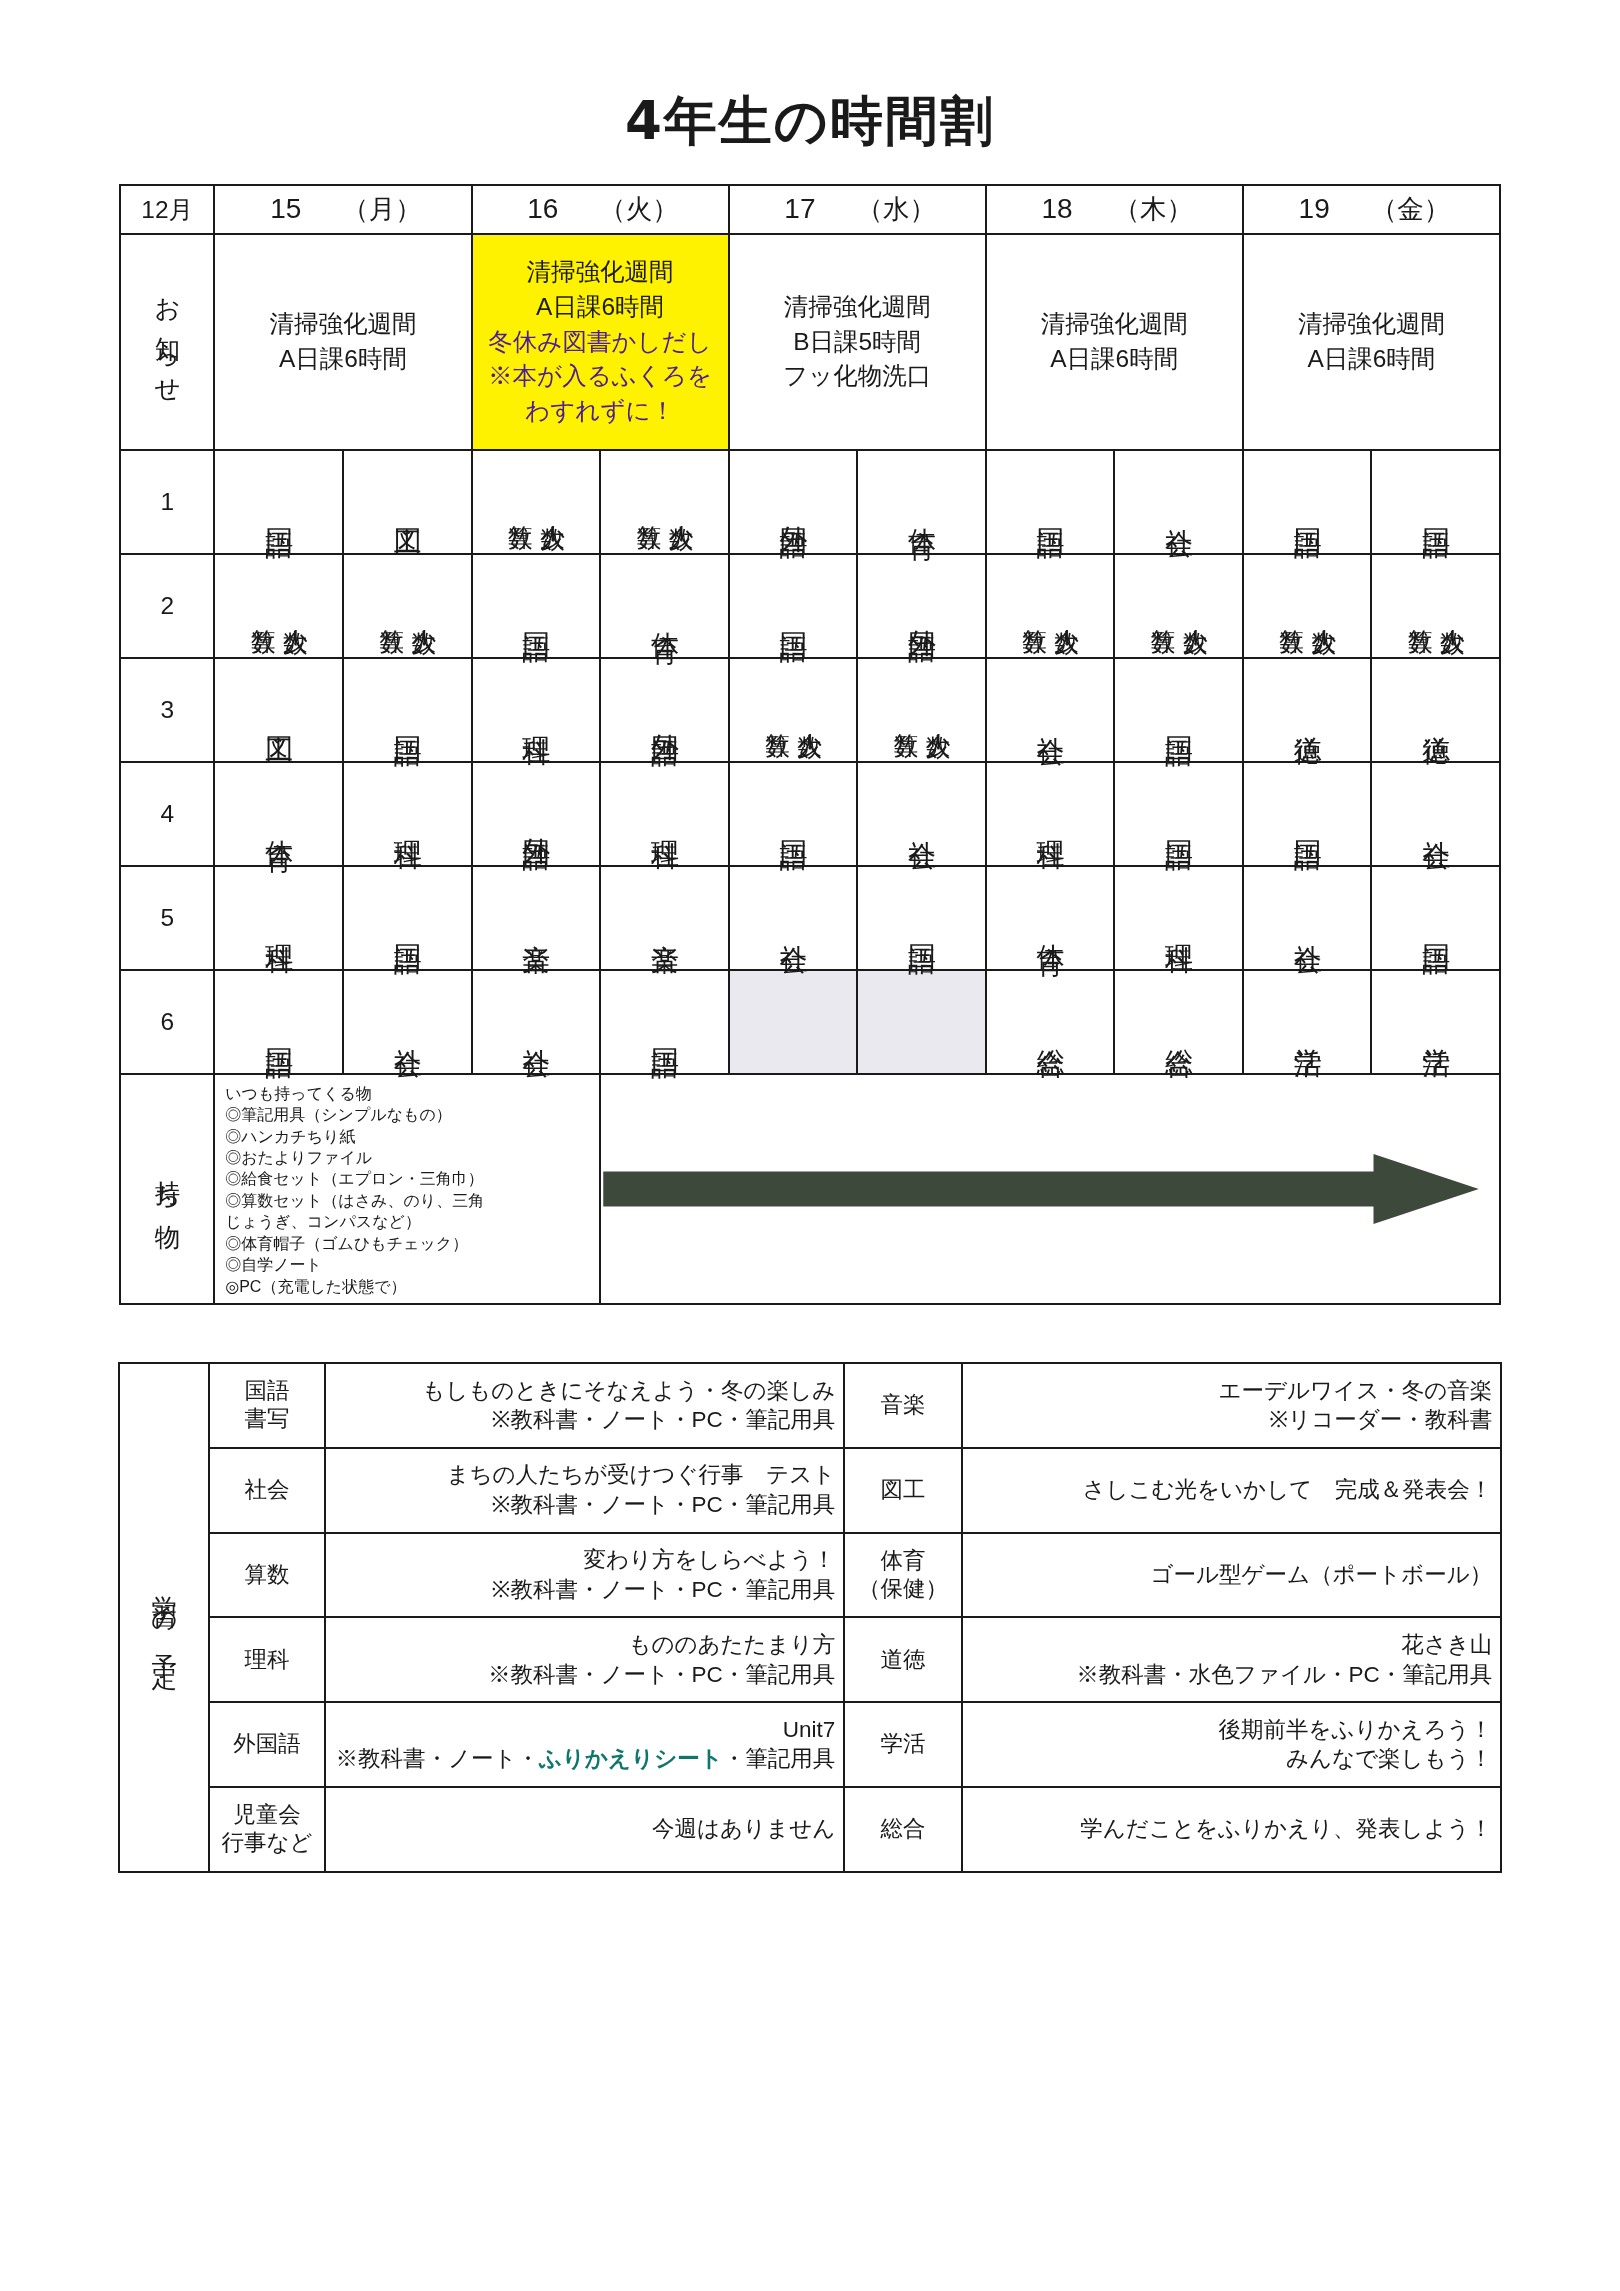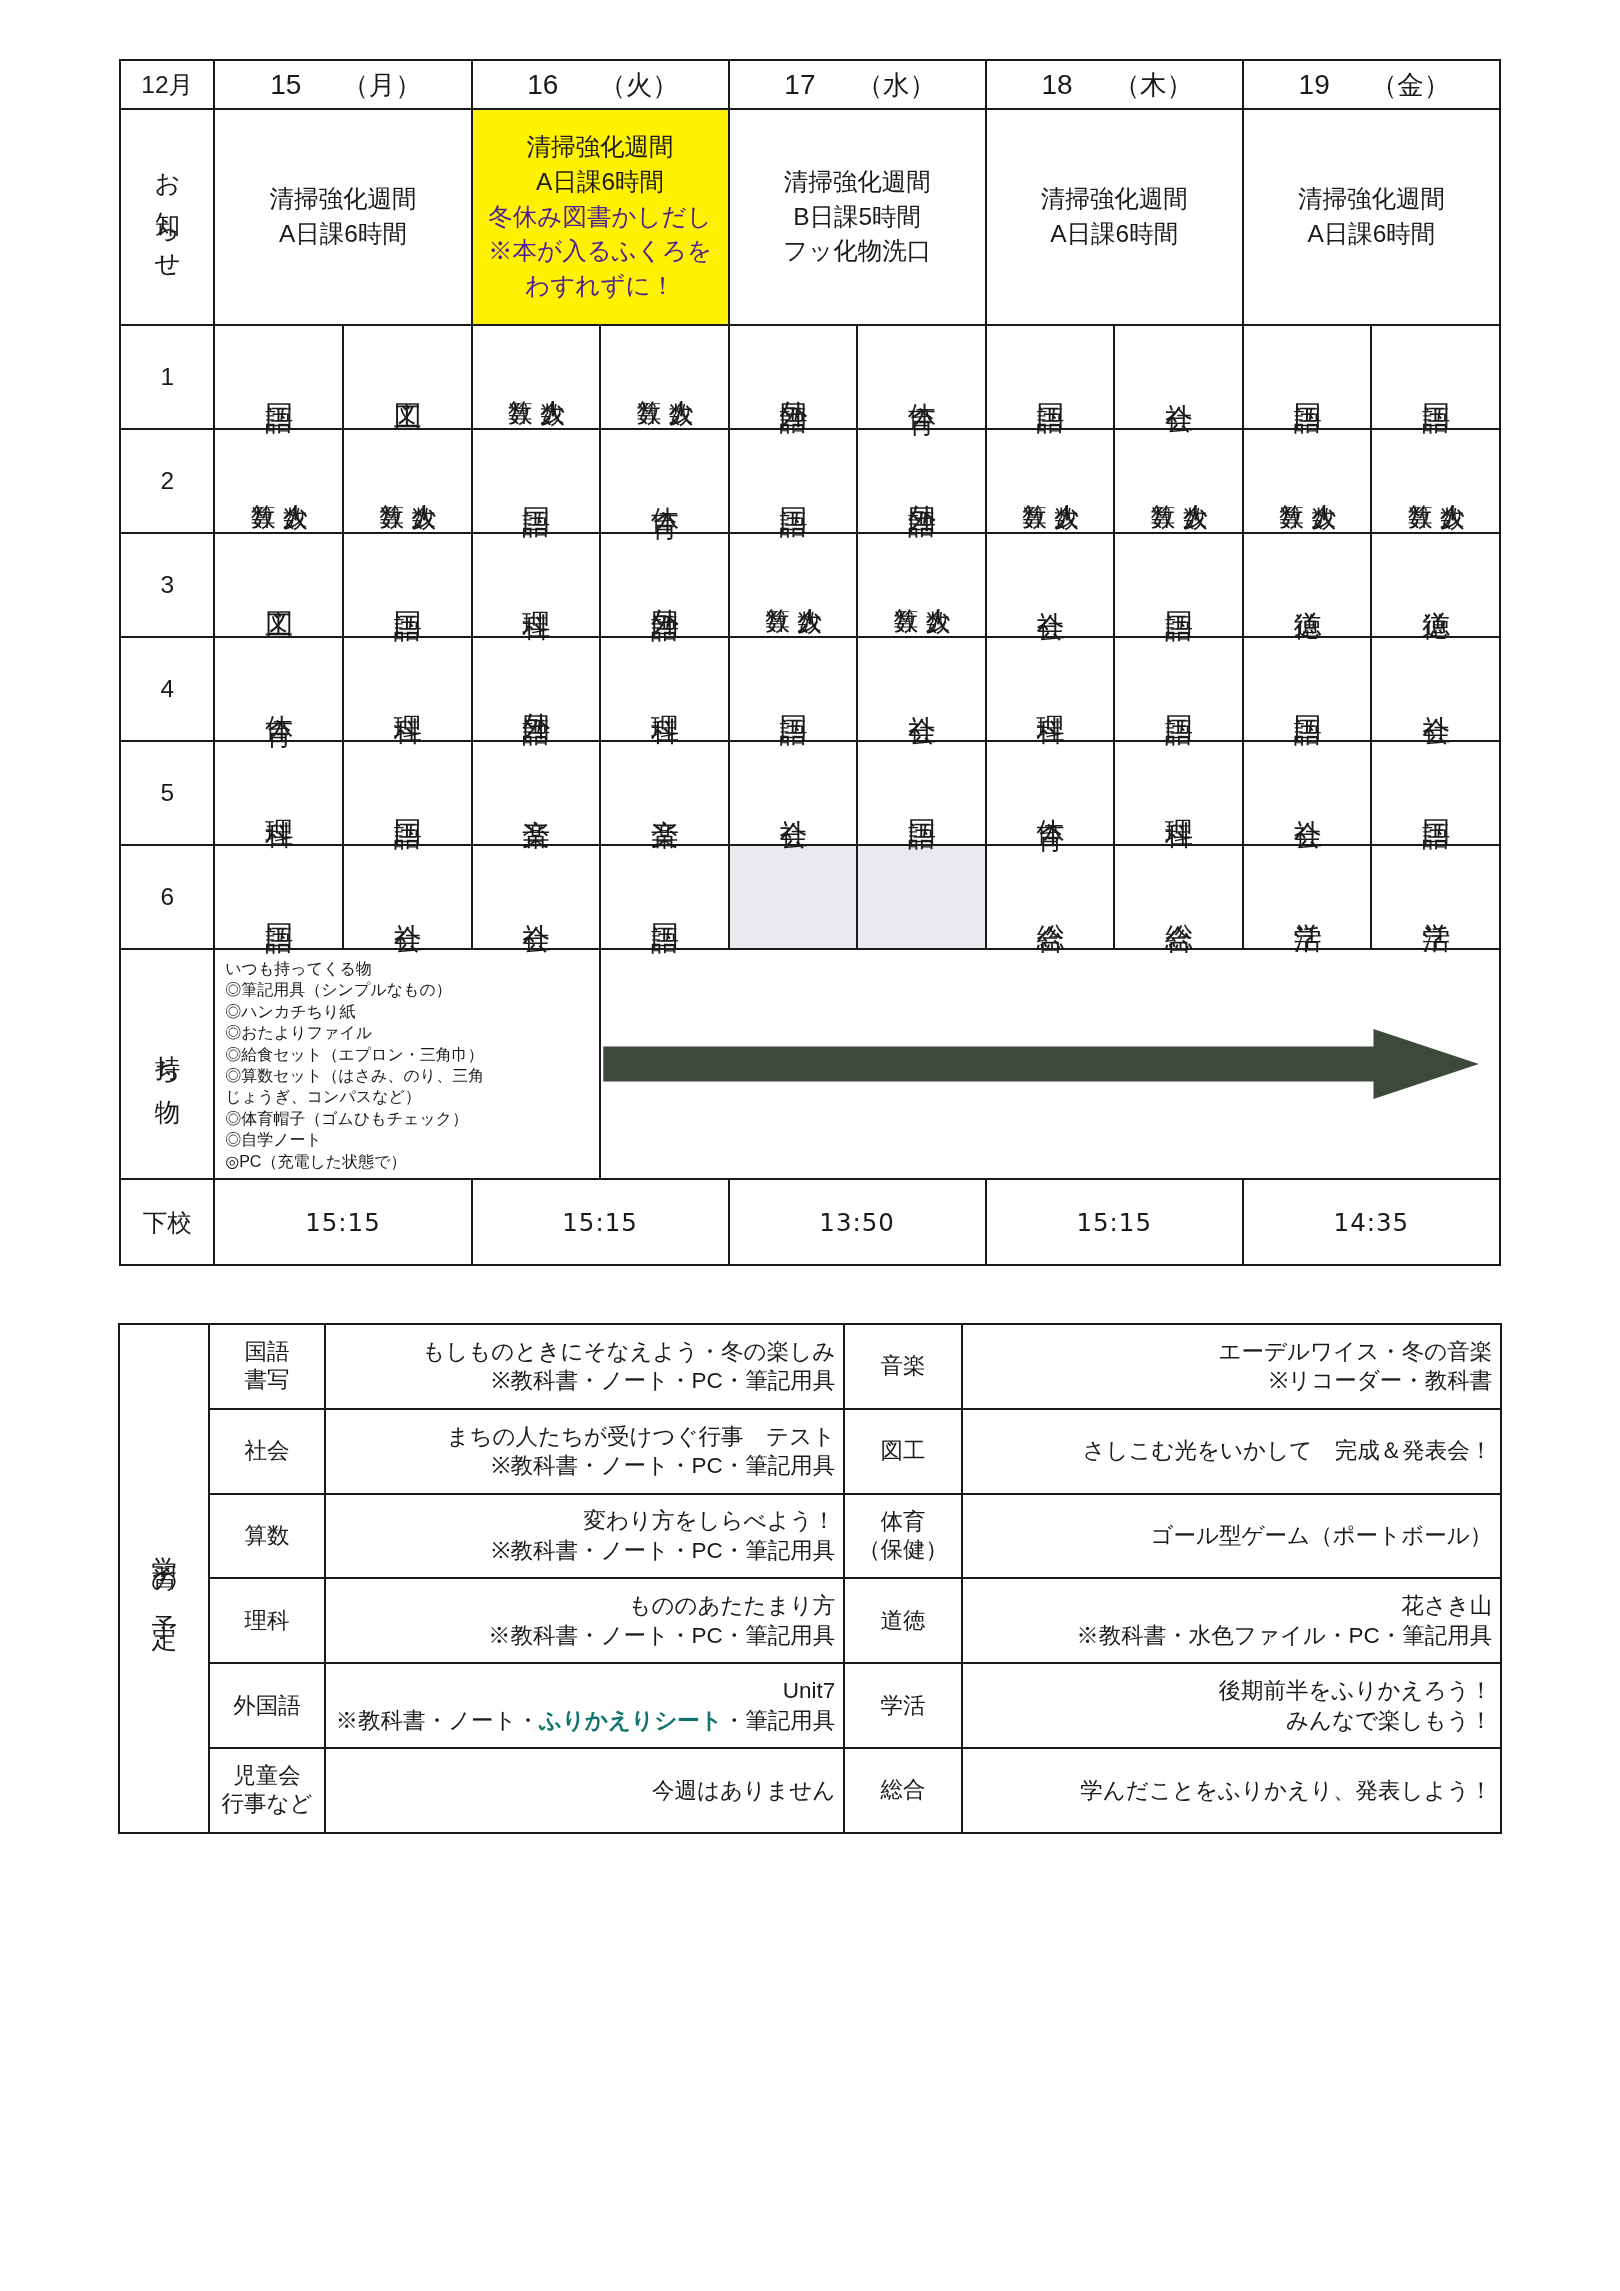--- a/index.html
+++ b/index.html
@@ -148,20 +148,21 @@
     line-height: 1.32;
   }
   .plan-body .red { color: #0f766e; font-weight: bold; }
   .plan-row td { height: 73px; }
 </style>
 </head>
 <body>
 
 <div class="page">
 
+  <div class="title">4年生の時間割</div>
 
   <table class="grid">
     <colgroup>
       <col style="width:94px">
       <col style="width:128px">
         <col style="width:128px">
       <col style="width:128px">
         <col style="width:128px">
       <col style="width:128px">
         <col style="width:128px">
@@ -366,28 +367,20 @@
       </td>
       <td colspan="7" style="position:relative;padding:0">
         <div class="arrow-wrap">
           <svg class="arrow-svg" width="882" height="78" viewBox="0 0 900 80">
             <polygon points="0,22 790,22 790,4 898,40 790,76 790,58 0,58" fill="#3d4a3b"></polygon>
           </svg>
         </div>
       </td>
     </tr>
 
-    <tr class="dismiss-row">
-      <td class="dismiss-label">下校</td>
-      <td colspan="2" class="dismiss-time">15:15</td>
-      <td colspan="2" class="dismiss-time">15:15</td>
-      <td colspan="2" class="dismiss-time">13:50</td>
-      <td colspan="2" class="dismiss-time">15:15</td>
-      <td colspan="2" class="dismiss-time">14:35</td>
-    </tr>
   </tbody>
     </table>
 
   <table class="plan">
     <colgroup>
       <col style="width:90px">
       <col style="width:116px">
       <col style="width:519px">
       <col style="width:118px">
       <col style="width:539px">

